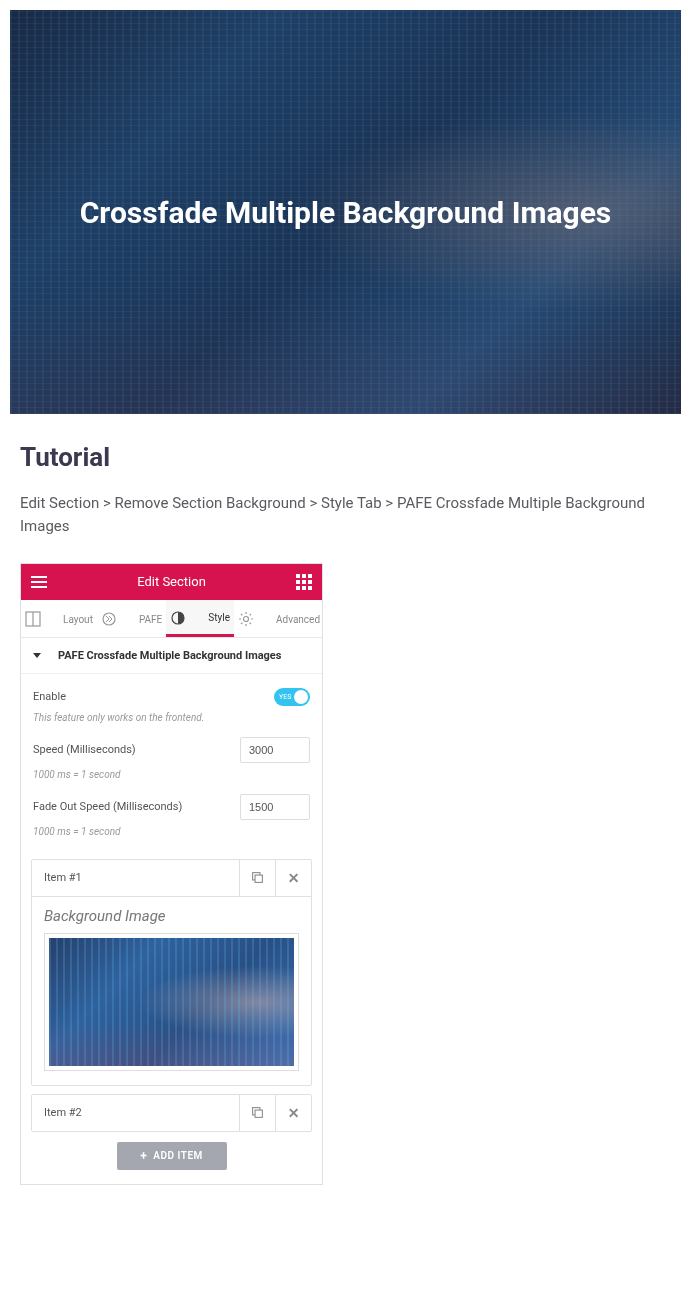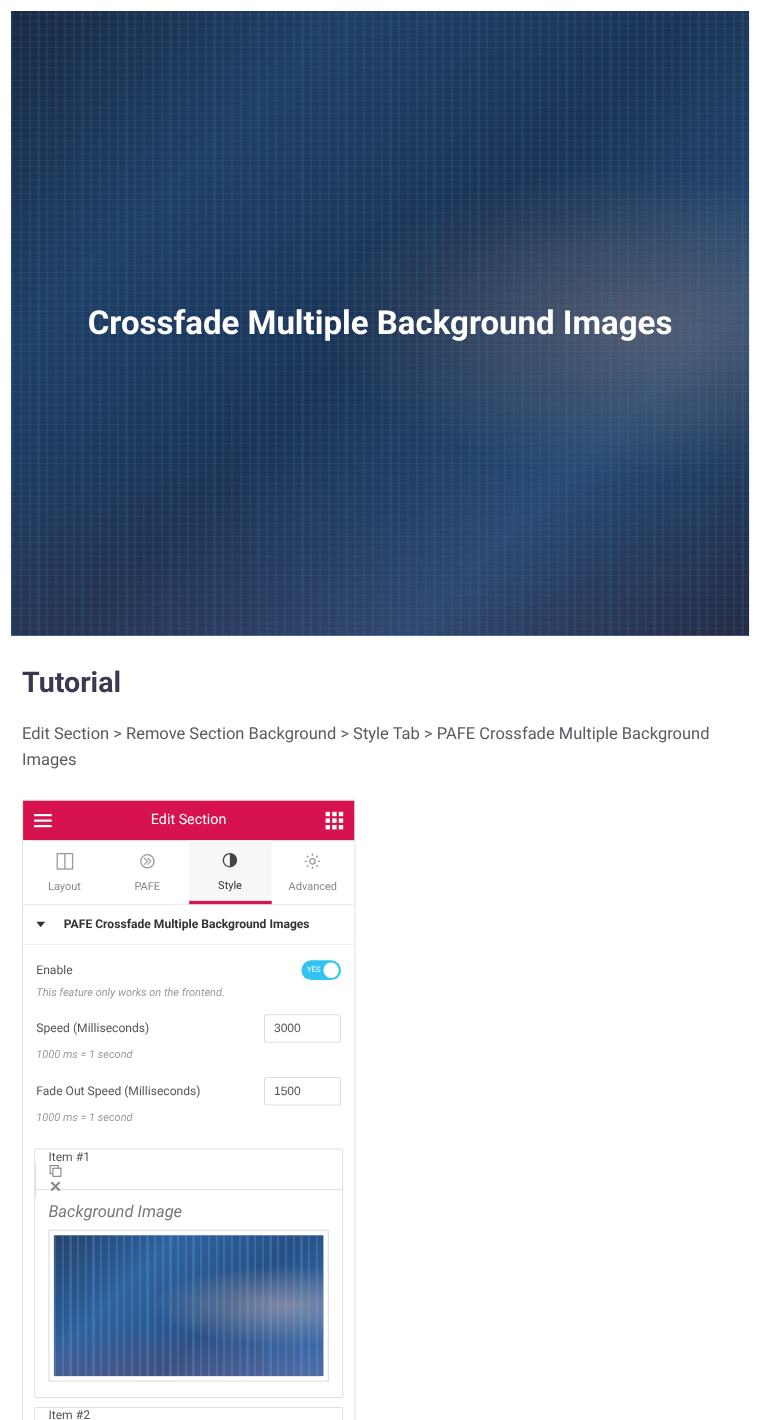--- a/index.html
+++ b/index.html
@@ -5,21 +5,21 @@
 * { box-sizing: border-box; margin: 0; padding: 0; }
 body {
   font-family: -apple-system, BlinkMacSystemFont, "Segoe UI", Roboto, sans-serif;
   background: #ffffff;
   width: 691px;
   color: #333;
 }
 .page { padding: 10px; }
 .hero {
   position: relative;
-  height: 568px;
+  height: 404px;
   background: linear-gradient(135deg, #0a3d6b 0%, #1565a8 25%, #0d4f8a 50%, #2178c2 75%, #0a3d6b 100%);
   display: flex;
   align-items: center;
   justify-content: center;
   overflow: hidden;
 }
 .hero::before {
   content: '';
   position: absolute;
   inset: 0;
@@ -81,24 +81,23 @@
 .grid-icon { display: grid; grid-template-columns: repeat(3,4px); grid-template-rows: repeat(3,4px); gap: 2px; }
 .grid-icon span { background: #fff; }
 .tabs {
   display: flex;
   background: #fff;
   border-bottom: 1px solid #e8e8e8;
 }
 .tab {
   flex: 1;
   display: flex;
-  flex-direction: column;
   align-items: center;
   justify-content: center;
-  gap: 10px;
+  gap: 22px;
   padding: 10px 4px 8px;
   color: #888;
   font-size: 10px;
   cursor: pointer;
 }
 .tab.active { color: #333; border-bottom: 3px solid #d6134e; background: #f7f7f7; }
 .tab-icon { width: 16px; height: 16px; display: flex; align-items: center; justify-content: center; }
 .accordion-header {
   background: #fff;
   padding: 11px 12px;
@@ -158,21 +157,20 @@
 .item-card {
   border: 1px solid #e0e0e0;
   border-radius: 2px;
   margin-bottom: 8px;
   background: #fff;
 }
 .item-header {
   display: flex;
   align-items: stretch;
   height: 36px;
-  flex-direction: column;
 }
 .item-title {
   flex: 1;
   display: flex;
   align-items: center;
   padding: 0 12px;
   color: #555;
   font-size: 11px;
 }
 .item-action {

